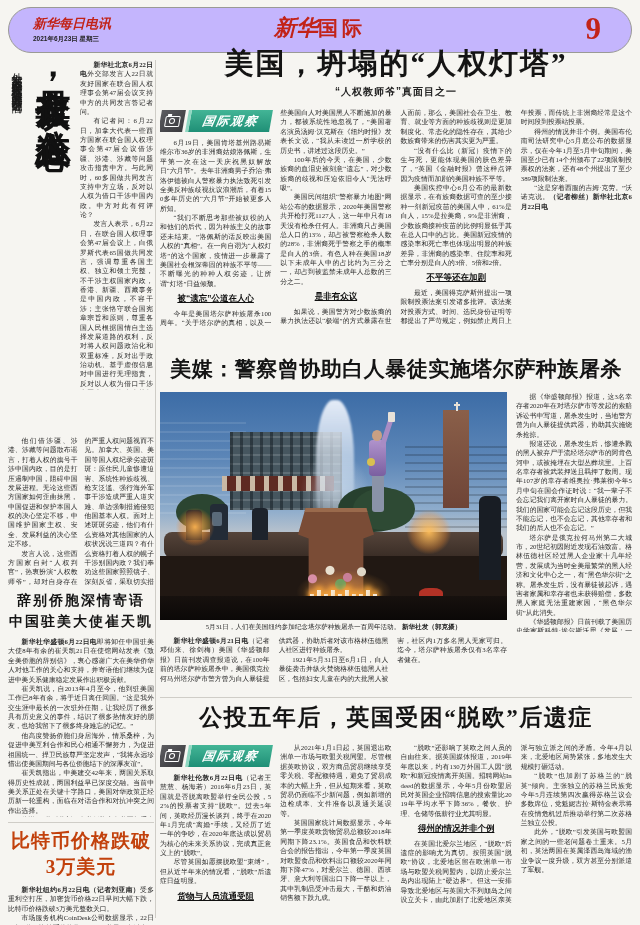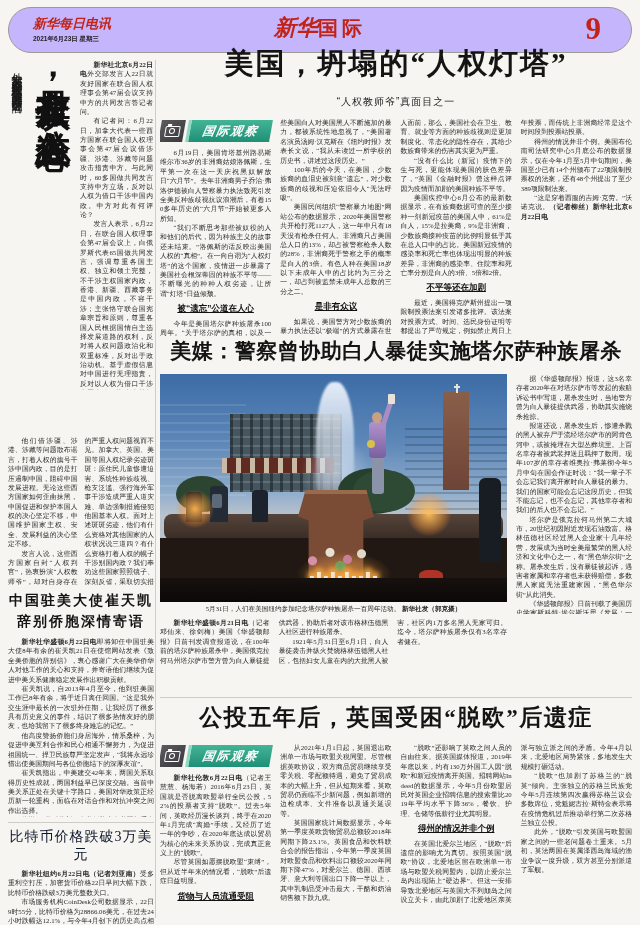--- a/index.html
+++ b/index.html
@@ -47,26 +47,26 @@
                       border:1px solid #fff; border-radius:50%; }
   .cam-body::after { content:''; position:absolute; left:1px; top:-3px; width:4px; height:2px; background:#fff; }
   .badge-ribbon { flex:1; height:22px; margin-left:3px; background:linear-gradient(180deg,#43b596,#1f8f76);
                   border-left:3px solid #8fd8c2; transform:skewX(-10deg); color:#fff; font-weight:bold;
                   font-style:italic; font-size:12px; letter-spacing:2px; text-align:center; line-height:22px;
                   font-family:"Liberation Sans",sans-serif; }
 
   
   .main-article { position:absolute; left:160px; top:44px; width:472px; }
   .main-headline { text-align:center; font-size:29px; font-weight:900; letter-spacing:2px; color:#141414; }
-  .main-subtitle { text-align:center; font-size:10px; font-weight:normal; letter-spacing:1px; margin-top:11px;
+  .main-subtitle { text-align:center; font-size:10px; font-weight:bold; letter-spacing:1px; margin-top:1px;
                    font-family:"Liberation Sans",sans-serif; color:#222; }
   .main-body { margin-top:9px; height:222px; overflow:hidden; column-count:4; column-gap:9px; column-fill:auto; }
 
   
-  .tulsa { position:absolute; left:160px; top:337px; width:472px; }
+  .tulsa { position:absolute; left:160px; top:355px; width:472px; }
   .tulsa-headline { text-align:center; font-size:21px; font-weight:900; letter-spacing:0.5px; color:#141414; }
   .tulsa-row { display:flex; margin-top:9px; }
   .photo-col { width:347px; flex:0 0 auto; }
   .side-col { width:116px; margin-left:9px; height:240px; overflow:hidden; }
   .caption-line { font-size:6.6px; text-align:center; margin-top:3px; color:#222; }
   .caption-line b { font-weight:bold; }
   .intro-cols { width:347px; height:50px; overflow:hidden; column-count:3; column-gap:9px; column-fill:auto; margin-top:4px; }
 
   
   .photo-art { position:relative; width:347px; height:228px; overflow:hidden; background:#333; }
@@ -127,21 +127,21 @@
   .p-redbag { right:64px; top:196px; width:24px; height:12px; background:#b33226; border-radius:40%; }
   .p-fg     { left:0; bottom:0; width:347px; height:24px; background:linear-gradient(180deg,#17110e,#0b0807); }
 
   
   .cui { position:absolute; left:8px; top:590px; width:146px; }
   .cui-headline { text-align:center; font-size:14px; font-weight:900; letter-spacing:2px; line-height:1.5; color:#141414; }
   .cui-body { margin-top:5px; height:180px; overflow:hidden; }
 
   
   .btc { position:absolute; left:8px; top:828px; width:146px; }
-  .btc-headline { text-align:center; font-size:14px; font-weight:400; letter-spacing:1px; color:#0f172a; }
+  .btc-headline { text-align:center; font-size:19px; font-weight:700; letter-spacing:1px; color:#c2410c; }
   .btc-body { margin-top:5px; height:78px; overflow:hidden; }
 
   
   .brexit { position:absolute; left:160px; top:702px; width:472px; }
   .brexit-headline { text-align:center; font-size:23px; font-weight:900; letter-spacing:1.5px; color:#141414; }
   .brexit-body { margin-top:10px; height:168px; overflow:hidden; column-count:4; column-gap:9px; column-fill:auto; }
 </style>
 </head>
 <body>
 
@@ -257,22 +257,22 @@
           <p class="para">据《华盛顿邮报》报道，这3名幸存者2020年在对塔尔萨市等发起的索赔诉讼书中写道，屠杀发生时，当地警方曾为白人暴徒提供武器，协助其实施烧杀抢掠。</p>
           <p class="para">报道还说，屠杀发生后，惨遭杀戮的黑人被弃尸于流经塔尔萨市的阿肯色河中，或被掩埋在大型丛葬坑里。上百名幸存者被武装押送且羁押了数周。现年107岁的幸存者维奥拉·弗莱彻今年5月中旬在国会作证时说：“我一辈子不会忘记我们离开家时白人暴徒的暴力。我们的国家可能会忘记这段历史，但我不能忘记，也不会忘记，其他幸存者和我们的后人也不会忘记。”</p>
           <p class="para">塔尔萨是俄克拉何马州第二大城市，20世纪初因附近发现石油致富。格林伍德社区经过黑人企业家十几年经营，发展成为当时全美最繁荣的黑人经济和文化中心之一，有“黑色华尔街”之称。屠杀发生后，没有暴徒被起诉，遇害者家属和幸存者也未获得赔偿，多数黑人家庭无法重建家园，“黑色华尔街”从此消失。</p>
           <p class="para">《华盛顿邮报》日前刊载了美国历史学家斯科特·埃尔斯沃思《发展：一座美国城市及其对正义的追寻》一书的部分节选。书中说，在屠杀发生后的半个多世纪中，关于屠杀的官方记录逐渐丢失。</p>
         </div>
     </div>
   </div>
 
   <div class="cui">
     <div class="cui-headline">
+      <div>辞别侨胞深情寄语</div>
       <div>中国驻美大使崔天凯</div>
-      <div>辞别侨胞深情寄语</div>
     </div>
     <div class="cui-body copy">
         <p class="para"><b>新华社华盛顿6月22日电</b>即将卸任中国驻美大使8年有余的崔天凯21日在使馆网站发表《致全美侨胞的辞别信》，衷心感谢广大在美华侨华人对他工作的关心和支持，并寄语他们继续为促进中美关系健康稳定发展作出积极贡献。</p>
         <p class="para">崔天凯说，自2013年4月至今，他到驻美国工作已8年有余，将于近日离任回国。“这是我外交生涯中最长的一次驻外任期，让我经历了很多具有历史意义的事件，结识了很多热情友好的朋友，也给我留下了很多终身难忘的记忆。”</p>
         <p class="para">他高度赞扬侨胞们身居海外，情系桑梓，为促进中美互利合作和民心相通不懈努力，为促进祖国统一、捍卫民族尊严坚定发声，“我将永远珍惜出使美国期间与各位侨胞结下的深厚友谊”。</p>
         <p class="para">崔天凯指出，中美建交42年来，两国关系取得历史性成就，两国利益早已深度交融。当前中美关系正处在关键十字路口，美国对华政策正经历新一轮重构，面临在对话合作和对抗冲突之间作出选择。</p>
         <p class="para">他说，“此时此刻，在美侨胞肩负着更加重大的责任和使命，希望侨胞们从维护自身在美生存和发展权益出发，从维护中美两国人民根本利益出发，从促进世界和平稳定和繁荣出发，继续做中美关系健康稳定发展的坚定促进者和积极贡献者。”</p>
       </div>
   </div>
 

